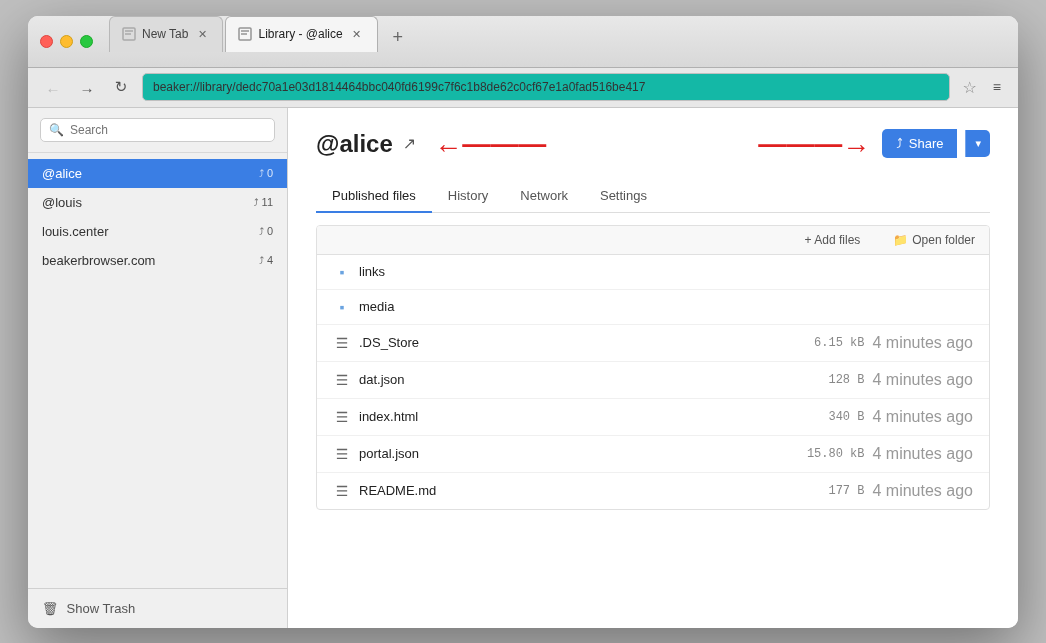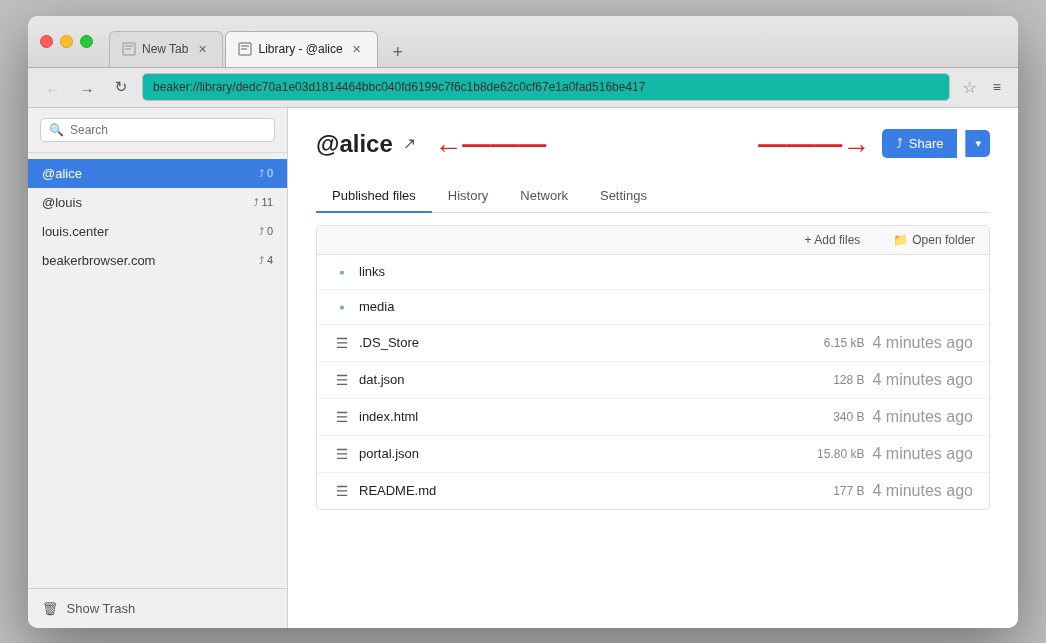--- a/index.html
+++ b/index.html
@@ -40,21 +40,21 @@
       cursor: pointer;
     }
     .tl-close { background: #ff5f57; border: 1px solid #e0443e; }
     .tl-min { background: #febc2e; border: 1px solid #d4a017; }
     .tl-max { background: #28c840; border: 1px solid #1aab29; }
     .tabs-bar {
       display: flex;
       align-items: flex-end;
       flex: 1;
       height: 100%;
-      padding-bottom: 0;
+      padding-bottom: 15px;
     }
     .tab {
       display: flex;
       align-items: center;
       padding: 6px 12px;
       background: #dcdcdc;
       border: 1px solid #b8b8b8;
       border-bottom: none;
       border-radius: 6px 6px 0 0;
       font-size: 12px;
@@ -324,21 +324,21 @@
     }
     .file-row:last-child { border-bottom: none; }
     .file-icon {
       font-size: 14px;
       color: #666;
       width: 18px;
       text-align: center;
     }
     .folder-icon { color: #6aa3e0; }
     .file-name { flex: 1; color: #222; }
-    .file-size { color: #888; margin-left: 12px; font-size: 12px; }
+    .file-size { color: #888; margin-left: 12px; font-size: 12px; font-family: Liberation Mono, monospace; }
     .file-time { color: #999; font-size: 16px; margin-left: auto; }
   </style>
 </head>
 <body>
 
 <div class="window">
 
   <div class="titlebar">
     <div class="traffic-lights">
       <div class="traffic-light tl-close"></div>

